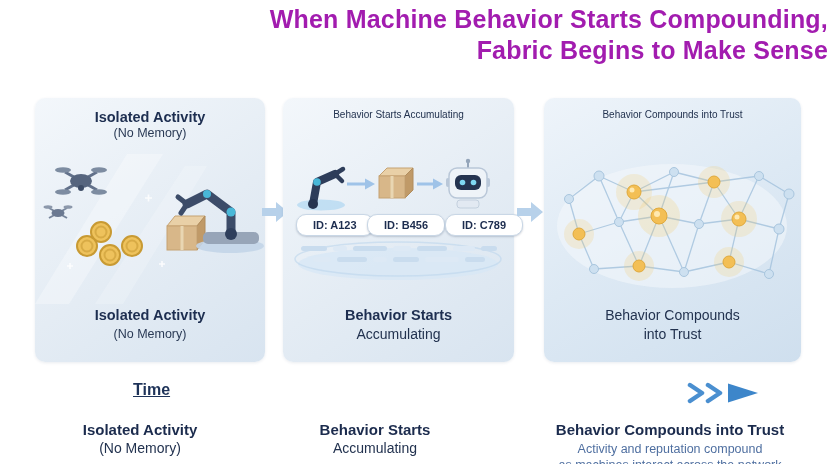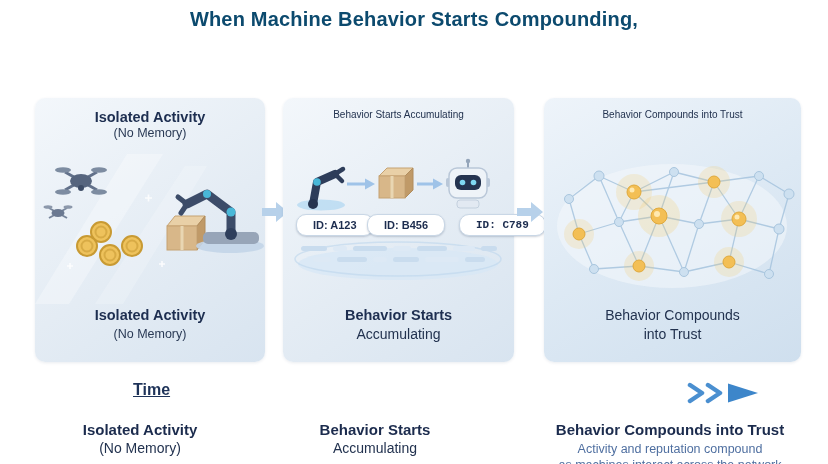--- a/index.html
+++ b/index.html
@@ -1,43 +1,43 @@
 <!DOCTYPE html>
 <html><head>
 <meta charset="utf-8">
 <style>
   html,body{margin:0;padding:0;background:#ffffff;}
   .canvas{
     position:relative;width:828px;height:464px;background:#ffffff;overflow:hidden;
     font-family:"Liberation Sans", sans-serif;color:#1b2b4d;
   }
   
-  .title{position:absolute;top:4px;left:0;right:0;text-align:center;
-    font-size:20px;font-weight:700;line-height:31px;color:#0c4a6e;letter-spacing:.2px;}
+  .title{position:absolute;top:4px;left:0;right:0;text-align:right;
+    font-size:25px;font-weight:700;line-height:31px;color:#a21caf;letter-spacing:.2px;}
   
   .panel{position:absolute;top:98px;height:264px;border-radius:10px;
     background:linear-gradient(145deg,#f3f7fb 0%,#e4ecf4 55%,#d8e4f0 100%);
     box-shadow:0 1px 3px rgba(40,70,110,.10);}
   .p1{left:35px;width:230px;}
   .p2{left:283px;width:231px;}
   .p3{left:544px;width:257px;background:linear-gradient(150deg,#eef4fa 0%,#dde9f4 50%,#cfdfee 100%);}
   .panel-head{position:absolute;top:11px;left:0;right:0;text-align:center;}
   .panel-title{font-size:14.5px;font-weight:700;color:#1d2e50;}
   .p2 .panel-title,.p3 .panel-title{font-weight:400;font-size:10px;color:#22324f;}
   .panel-sub{font-size:12.5px;color:#2a3a55;margin-top:1px;}
   .illus{position:absolute;left:0;top:56px;width:100%;height:150px;}
   .panel-foot{position:absolute;bottom:18px;left:0;right:0;text-align:center;line-height:19px;}
   .foot-b{font-size:14.5px;font-weight:700;color:#1d2e50;}
   .foot-n{font-size:14px;font-weight:400;color:#22324f;}
   .foot-s{font-size:12.5px;font-weight:400;color:#2a3a55;}
   
   .pill{position:absolute;top:60px;height:20px;line-height:20px;padding:0 16px;border-radius:10px;
     background:#ffffff;border:1px solid #c9d7e6;box-shadow:0 1px 2px rgba(30,50,80,.22);
     font-size:11px;font-weight:700;color:#1c2c4e;white-space:nowrap;}
-  .pill1{left:13px;}.pill2{left:84px;}.pill3{left:176px;font-family:Liberation Mono, monospace;}
+  .pill1{left:13px;}.pill2{left:84px;}.pill3{left:162px;}
   
   .flow-arrow{position:absolute;top:201px;width:26px;height:22px;}
   .fa1{left:262px;}.fa2{left:517px;}
   
   .time-label{position:absolute;left:133px;top:381px;font-size:16px;font-weight:700;color:#1d3258;text-decoration:underline;}
   .time-arrow{position:absolute;left:166px;top:382px;}
   
   .fcol{position:absolute;top:420px;text-align:center;line-height:19px;}
   .f1{left:40px;width:200px;}
   .f2{left:275px;width:200px;}
@@ -48,20 +48,21 @@
   .f-clip{position:absolute;left:527px;top:458px;width:286px;text-align:center;
     font-size:12.5px;color:#4f6fa0;}
 </style>
 </head>
 <body>
 
 <div class="canvas">
 
   <div class="title">
     <span style="display:block">When Machine Behavior Starts Compounding,</span>
+    <span style="display:block">Fabric Begins to Make Sense</span>
   </div>
 
   <section class="panel p1">
     <div class="panel-head">
       <div class="panel-title">Isolated Activity</div>
       <div class="panel-sub">(No Memory)</div>
     </div>
     <div class="illus">
       <svg width="230" height="150" viewBox="0 0 230 150">
 

